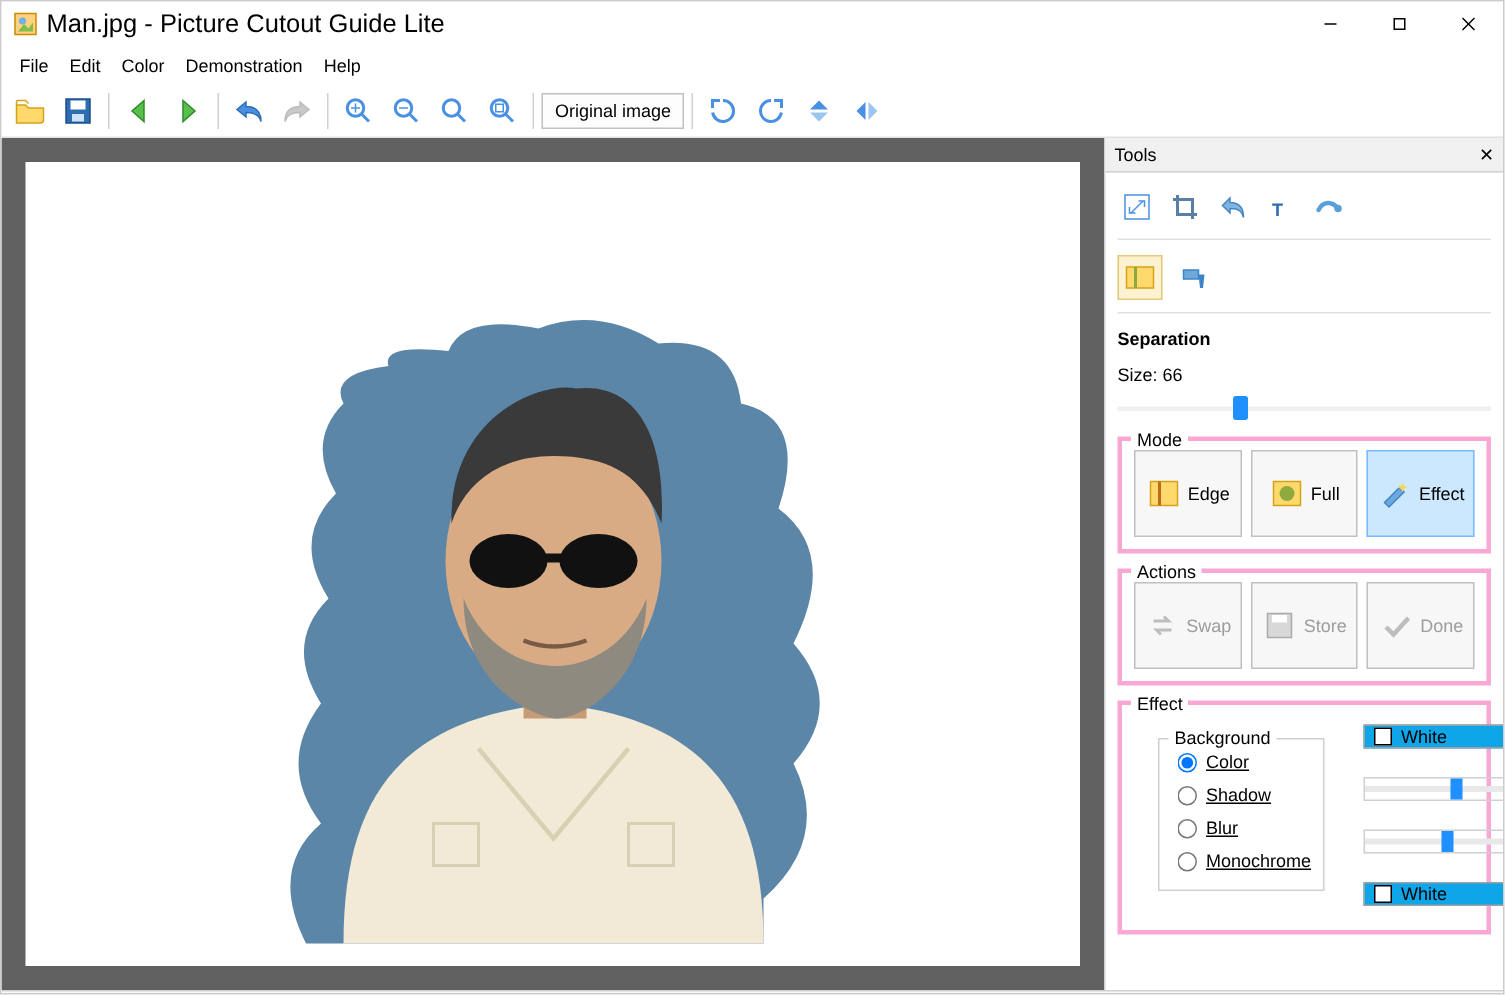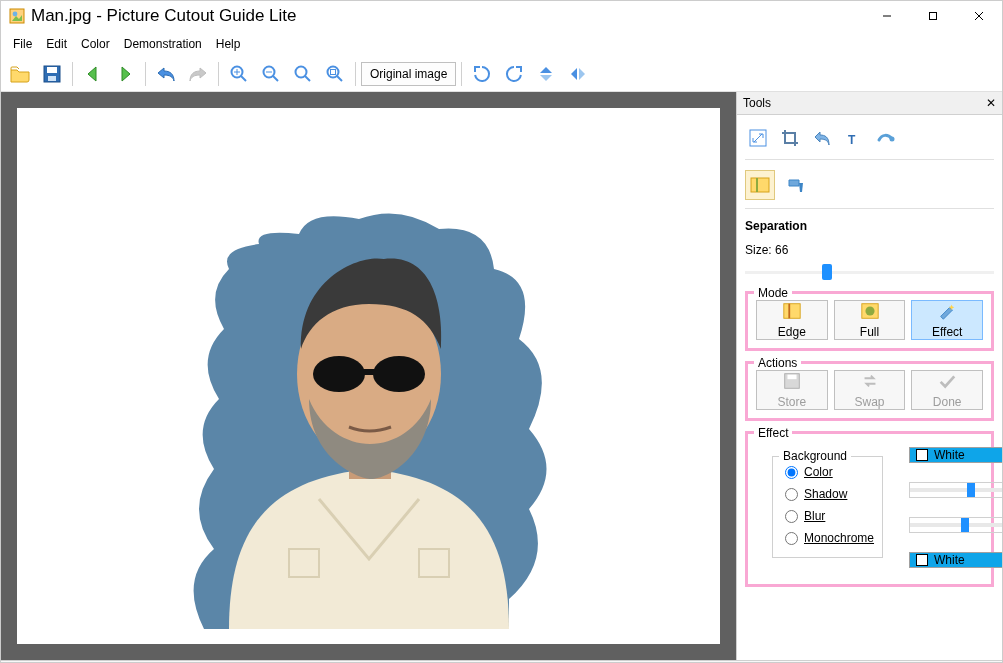--- a/index.html
+++ b/index.html
@@ -27,21 +27,21 @@
   .iconrow .ibtn { width: 26px; height: 26px; display:flex; align-items:center; justify-content:center; border: 1px solid transparent; }
   .tab-strip { display: flex; gap: 6px; padding: 4px 0 8px 0; border-bottom: 1px solid #e0e0e0;}
   .tab-strip .tab { width: 30px; height: 30px; display:flex; align-items:center; justify-content:center; border:1px solid #ccc; }
   .tab.active { background: #fdf2d0; border-color:#e0c97e;}
   .section-title { font-weight: bold; padding: 4px 0; }
   .fieldset { border: 3px solid #f9a8d4; padding: 6px 8px 8px 8px; margin-top: 4px; position: relative; }
   .fieldset > legend { position: absolute; top: -8px; left: 6px; background:#fff; padding: 0 4px; color:#000; font-size:12px;}
   .slider { width: 100%; height: 18px; position: relative; background: linear-gradient(#f0f0f0,#f0f0f0) center/100% 3px no-repeat; }
   .slider .thumb { position: absolute; top: 1px; width: 10px; height: 16px; background: #1e90ff; border-radius:2px; transform: translateX(-50%);}
   .btnrow { display: flex; gap: 6px; }
-  .bigbtn { flex:1; border:1px solid #c0c0c0; background:#f7f7f7; display:flex; flex-direction:column; align-items:center; justify-content:center; gap:4px; height:40px; cursor:default;}
+  .bigbtn { flex:1; border:1px solid #c0c0c0; background:#f7f7f7; display:flex; flex-direction:row; align-items:center; justify-content:center; gap:4px; height:58px; cursor:default;}
   .bigbtn.selected { background:#cce8ff; border-color:#7abaff; }
   .bigbtn.disabled { color:#9d9d9d; }
   .bigbtn .icon { width:24px; height:22px; }
   .radio-row { display:flex; align-items:center; gap:6px; padding:4px 0; }
   .radio-row input { margin: 0; }
   .combo { display:flex; align-items:center; border:1px solid #a0a0a0; height:16px; background:#0ea5e9; width:112px;}
   .combo .swatch { width:12px; height:12px; border:1px solid #000; margin:0 6px; background:#fff;}
   .combo .sel { flex:1; }
   .combo .arrow { width:16px; text-align:center; border-left:1px solid #ccc;}
   .effect-grid { display:grid; grid-template-columns: 1fr 118px; gap:6px 10px; align-items:center;}
@@ -296,30 +296,30 @@
             <span>Effect</span>
           </div>
         </div>
       </div>
 
       <div class="fieldset">
         <legend>Actions</legend>
         <div class="btnrow">
           <div class="bigbtn disabled">
             <svg class="icon" viewBox="0 0 24 22">
+                <path d="M6 8h10l-3-3M18 14H8l3 3" fill="none" stroke="#bdbdbd" stroke-width="2"></path>
+              </svg>
+            <span>Swap</span>
+          </div>
+          <div class="bigbtn disabled">
+            <svg class="icon" viewBox="0 0 24 22">
                 <rect x="4" y="3" width="16" height="16" fill="#d8d8d8" stroke="#aaa"></rect>
                 <rect x="7" y="4" width="10" height="5" fill="#fff"></rect>
               </svg>
             <span>Store</span>
-          </div>
-          <div class="bigbtn disabled">
-            <svg class="icon" viewBox="0 0 24 22">
-                <path d="M6 8h10l-3-3M18 14H8l3 3" fill="none" stroke="#bdbdbd" stroke-width="2"></path>
-              </svg>
-            <span>Swap</span>
           </div>
           <div class="bigbtn disabled">
             <svg class="icon" viewBox="0 0 24 22">
                 <path d="M5 12l5 5L20 6" fill="none" stroke="#bdbdbd" stroke-width="3"></path>
               </svg>
             <span>Done</span>
           </div>
         </div>
       </div>
 

